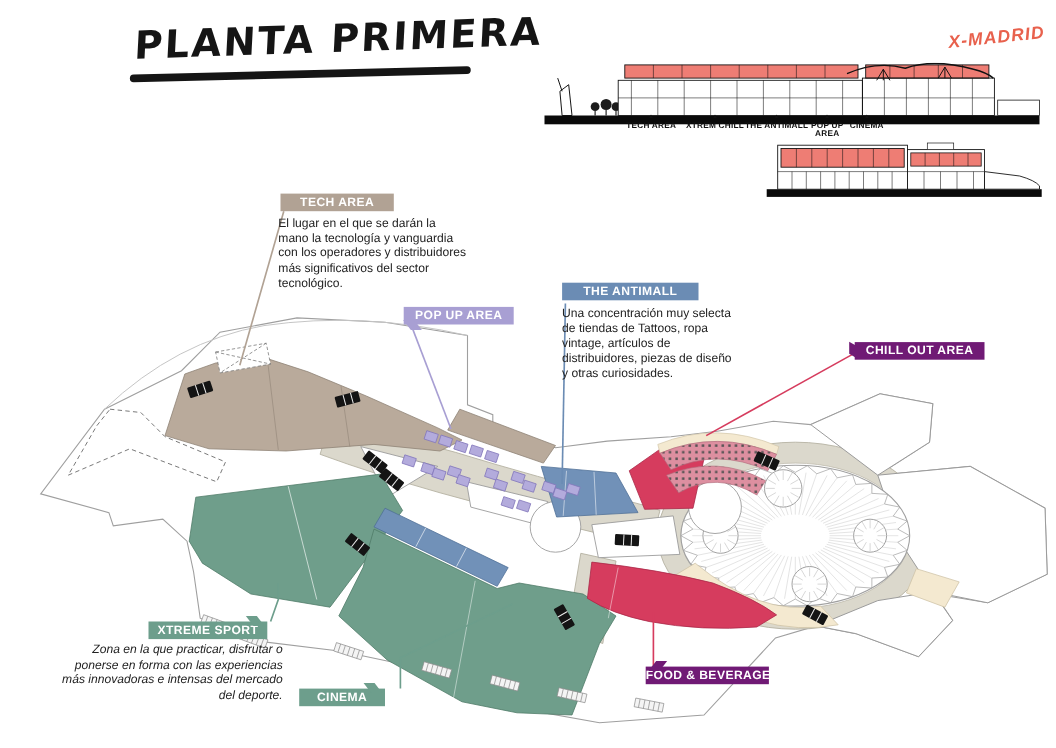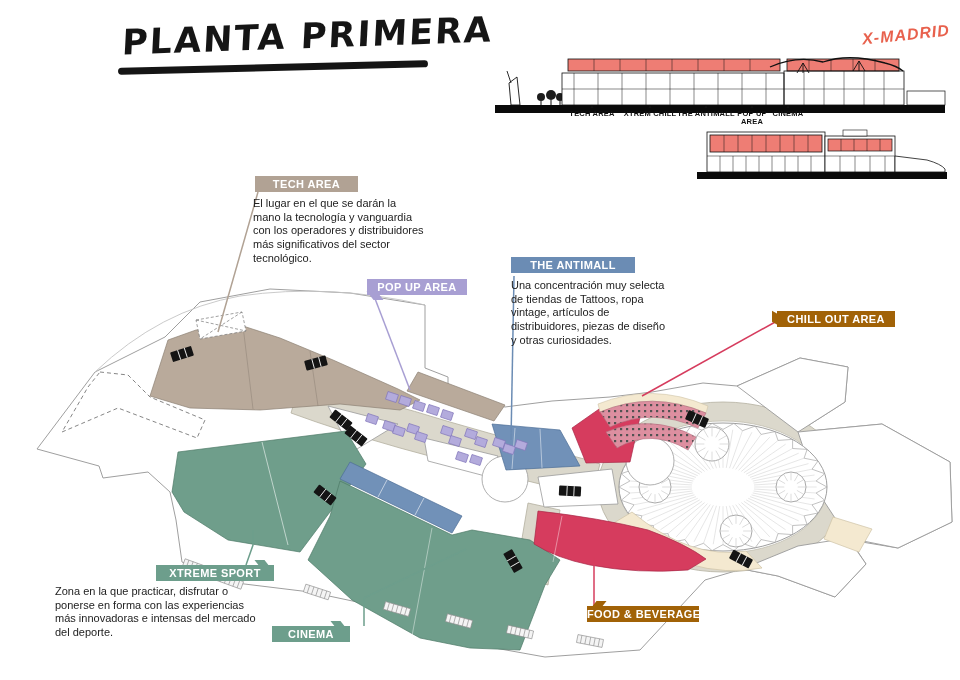--- a/index.html
+++ b/index.html
@@ -7,28 +7,28 @@
   .title{position:absolute;left:122px;top:16px;font-size:35px;font-weight:bold;letter-spacing:2px;
          color:#151515;transform:rotate(-2deg) skewX(-5deg);font-family:"DejaVu Sans",sans-serif;white-space:nowrap;}
   .title-underline{position:absolute;left:118px;top:64px;width:310px;height:7px;background:#151515;
          border-radius:4px;transform:rotate(-1.4deg);}
   .brand{position:absolute;left:862px;top:26px;color:#e8614d;font-weight:bold;font-style:italic;
          font-size:16px;letter-spacing:1px;transform:rotate(-6deg);white-space:nowrap;}
   svg.layer{position:absolute;left:0;top:0;}
   .chip{position:absolute;height:16px;line-height:16px;text-align:center;color:#fff;font-size:11px;
         font-weight:bold;letter-spacing:.4px;white-space:nowrap;}
   .c-tan{background:#b1a294}.c-lav{background:#a89fd3}.c-blue{background:#6b8cb4}
-  .c-red{background:#a16207}.c-green{background:#6d9e8c}
+  .c-red{background:#701a75}.c-green{background:#6d9e8c}
   .chip::after{content:"";position:absolute;background:inherit;width:10px;height:9px;display:none;}
   .tail-bl::after{display:block;left:3px;bottom:-5px;transform:skewX(38deg);}
   .tail-tr::after{display:block;right:6px;top:-5px;transform:skewX(38deg);}
   .tail-tl::after{display:block;left:6px;top:-5px;transform:skewX(-38deg);}
   .tail-l::after{display:block;left:-5px;top:2px;width:8px;height:11px;transform:skewY(30deg);}
   .desc{position:absolute;font-size:11px;line-height:1.24;color:#222;}
-  .desc.right{text-align:left;}
+  .desc.right{text-align:right;font-style:italic;}
   .sec-label{position:absolute;text-align:center;font-size:7.5px;font-weight:bold;color:#111;
         letter-spacing:.2px;line-height:1.15;transform:translateX(-50%);width:60px;}
   .sec-label.w-narrow{width:34px;}
   .sec-label .tri{display:block;font-size:5.5px;line-height:1;}
 </style>
 </head>
 <body>
 
 <div class="stage">
 
@@ -436,19 +436,19 @@
   <div class="chip c-tan" style="left:255px;top:176px;width:103px">TECH AREA</div>
   <div class="desc" style="left:253px;top:197px;width:173px">El lugar en el que se darán la mano la tecnología y vanguardia con los operadores y distribuidores más significativos del sector tecnológico.</div>
 
   <div class="chip c-lav tail-bl" style="left:367px;top:279px;width:100px">POP UP AREA</div>
 
   <div class="chip c-blue" style="left:511px;top:257px;width:124px">THE ANTIMALL</div>
   <div class="desc" style="left:511px;top:279px;width:155px">Una concentración muy selecta de tiendas de Tattoos, ropa vintage, artículos de distribuidores, piezas de diseño y otras curiosidades.</div>
 
   <div class="chip c-red tail-l" style="left:777px;top:311px;width:118px">CHILL OUT AREA</div>
 
-  <div class="chip c-green tail-tr" style="left:156px;top:565px;width:118px">XTREME SPORT</div>
+  <div class="chip c-green tail-tr" style="left:135px;top:565px;width:108px">XTREME SPORT</div>
   <div class="desc right" style="left:55px;top:585px;width:202px">Zona en la que practicar, disfrutar o ponerse en forma con las experiencias más innovadoras e intensas del mercado del deporte.</div>
 
   <div class="chip c-green tail-tr" style="left:272px;top:626px;width:78px">CINEMA</div>
 
   <div class="chip c-red tail-tl" style="left:587px;top:606px;width:112px">FOOD &amp; BEVERAGE</div>
 </div>
 
 </body></html>

